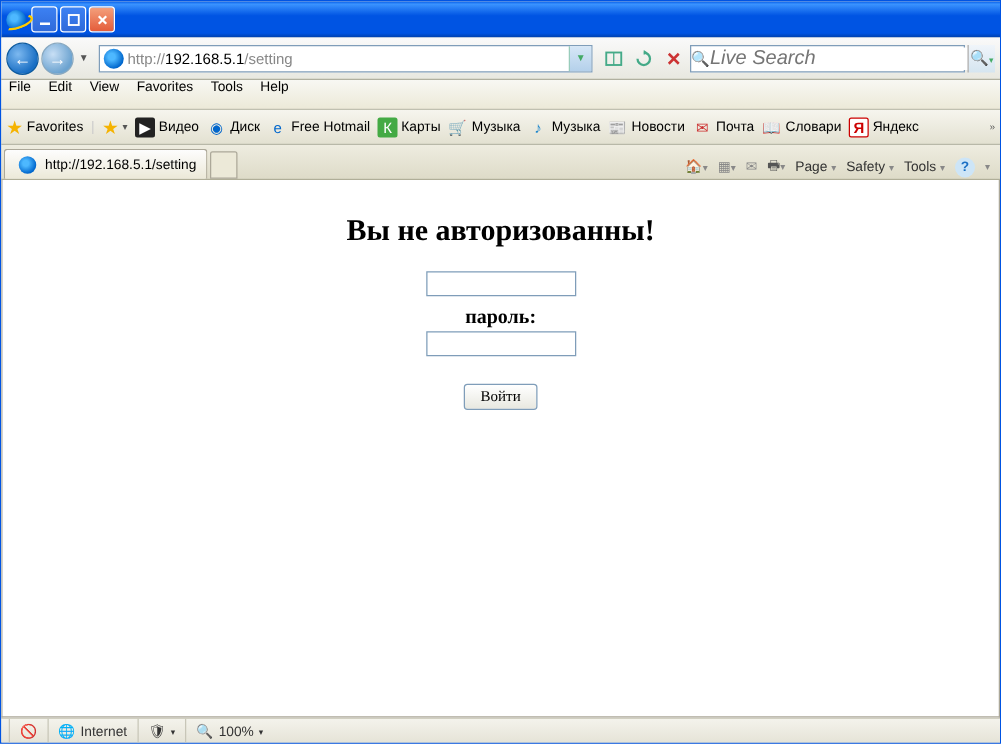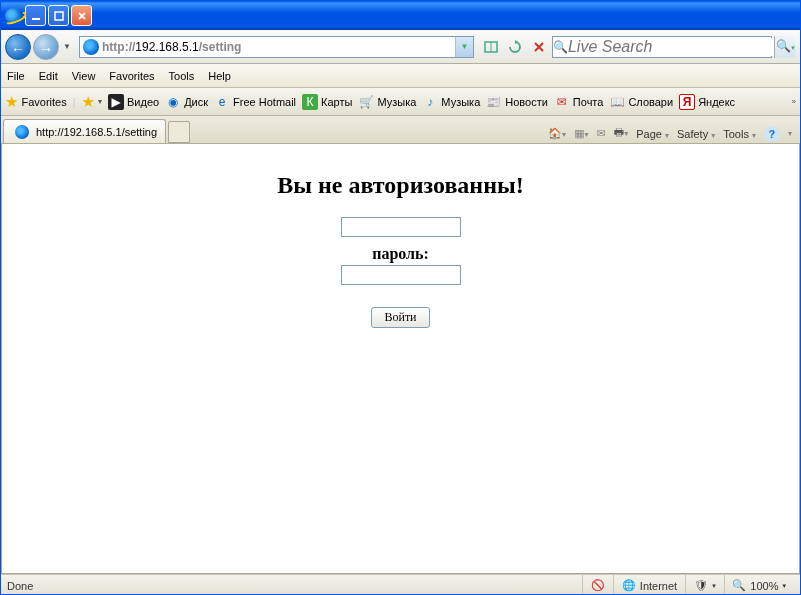--- a/index.html
+++ b/index.html
@@ -14,28 +14,28 @@
 .win-btn.max { background: linear-gradient(to bottom, #3c81f3, #2f6ada); }
 .win-btn.close { background: linear-gradient(to bottom, #f4a07c, #e45c3a); }
 .navbar { height: 34px; background: linear-gradient(to bottom, #fafafa, #e8e8e0); border-bottom: 1px solid #b0b0a0; display: flex; align-items: center; padding: 0 4px; gap: 2px; }
 .nav-circle { width: 26px; height: 26px; border-radius: 50%; display: flex; align-items: center; justify-content: center; color: #fff; font-size: 14px; }
 .nav-back { background: radial-gradient(circle at 35% 35%, #7db9f0, #1a6fc4 70%); border: 1px solid #0d5a9e; }
 .nav-fwd { background: radial-gradient(circle at 35% 35%, #c8dff5, #6ca3d0 70%); border: 1px solid #88a8c0; }
 .small-drop { width: 12px; font-size: 8px; color: #555; text-align: center; }
 .addr-wrap { flex: 1; display: flex; align-items: center; background: #fff; border: 1px solid #7f9db9; height: 22px; margin: 0 4px; }
 .addr-icon { width: 16px; height: 16px; margin: 0 3px; background: radial-gradient(circle at 40% 40%, #4db8ff 20%, #0066cc 70%); border-radius: 50%; }
 .addr-text { flex: 1; font-size: 12px; color: #000; border: none; outline: none; }
-.addr-text .gray { color: #888; font-weight: bold; }
+.addr-text .gray { color: #888; }
 .addr-drop { width: 18px; background: linear-gradient(to bottom, #d6e7f7, #b4d0ea); border-left: 1px solid #9cb; text-align: center; font-size: 8px; color: #4a6; line-height: 20px; }
 .icon-btn { width: 22px; height: 22px; display: flex; align-items: center; justify-content: center; font-size: 13px; }
 .search-wrap { width: 220px; display: flex; align-items: center; background: #fff; border: 1px solid #7f9db9; height: 22px; }
 .search-icon { width: 18px; text-align: center; color: #888; font-size: 12px; }
 .search-input { flex: 1; border: none; outline: none; font-size: 16px; font-style: italic; color: #888; }
 .search-btn { width: 22px; height: 22px; background: linear-gradient(to bottom, #f0f5fa, #d5e5f0); border-left: 1px solid #aaa; text-align: center; font-size: 12px; color: #4a6; line-height: 20px; }
-.menubar { height: 24px; background: linear-gradient(to bottom, #f8f8f3, #ece9d8); border-bottom: 1px solid #c0c0b0; display: flex; align-items: center; padding: 0 6px; gap: 14px; color: #000; font-size: 11px; }
+.menubar { height: 24px; background: linear-gradient(to bottom, #f8f8f3, #ece9d8); border-bottom: 1px solid #c0c0b0; display: flex; align-items: flex-start; padding: 0 6px; gap: 14px; color: #000; font-size: 11px; }
 .favbar { height: 28px; background: linear-gradient(to bottom, #f6f5ee, #e3e1d1); border-bottom: 1px solid #b8b8a8; display: flex; align-items: center; padding: 0 4px; gap: 6px; font-size: 11px; color: #000; overflow: hidden; }
 .fav-item { display: flex; align-items: center; gap: 3px; white-space: nowrap; }
 .ico { width: 16px; height: 16px; display: inline-flex; align-items: center; justify-content: center; font-size: 12px; border-radius: 2px; }
 .star { color: #f5b301; font-size: 15px; }
 .tabbar { height: 28px; background: linear-gradient(to bottom, #eeece0, #dedbc8); border-bottom: 1px solid #b0ae98; display: flex; align-items: flex-end; padding: 0 2px; }
 .tab { height: 24px; background: linear-gradient(to bottom, #fdfdfd, #ece9d8); border: 1px solid #aca899; border-bottom: none; border-radius: 3px 3px 0 0; display: flex; align-items: center; padding: 0 8px; gap: 4px; font-size: 11px; max-width: 300px; margin-right: 2px; }
 .newtab { width: 22px; height: 22px; border: 1px solid #aca899; background: #ece9d8; margin-left: 0; border-radius: 2px 2px 0 0; }
 .cmdbar { flex: 1; display: flex; align-items: center; justify-content: flex-end; gap: 8px; padding-right: 6px; font-size: 11px; color: #333; }
 .cmdbar .sep { color: #888; font-size: 8px; }
 .content { background: #fff; height: 430px; border: 1px solid #aca899; border-top: none; overflow: auto; position: relative; }
@@ -191,21 +191,20 @@
   <div class="content-inner">
     <h2>Вы не авторизованны!</h2>
     <input type="text" style=""><br>
     <div class="lbl">пароль:</div>
     <input type="password" style=""><br>
     <button>Войти</button>
   </div>
 </div>
 
 <div class="statusbar">
-  <span class="left">Done</span>
   <span class="cell">🚫</span>
   <span class="cell">
       <span style="color:#2a6">🌐</span>
       <span>Internet</span>
     </span>
   <span class="cell">🛡<span style="font-size:7px">▾</span></span>
   <span class="cell">🔍<span>100%</span> <span style="font-size:7px">▾</span></span>
 </div>
 
 </body></html>

